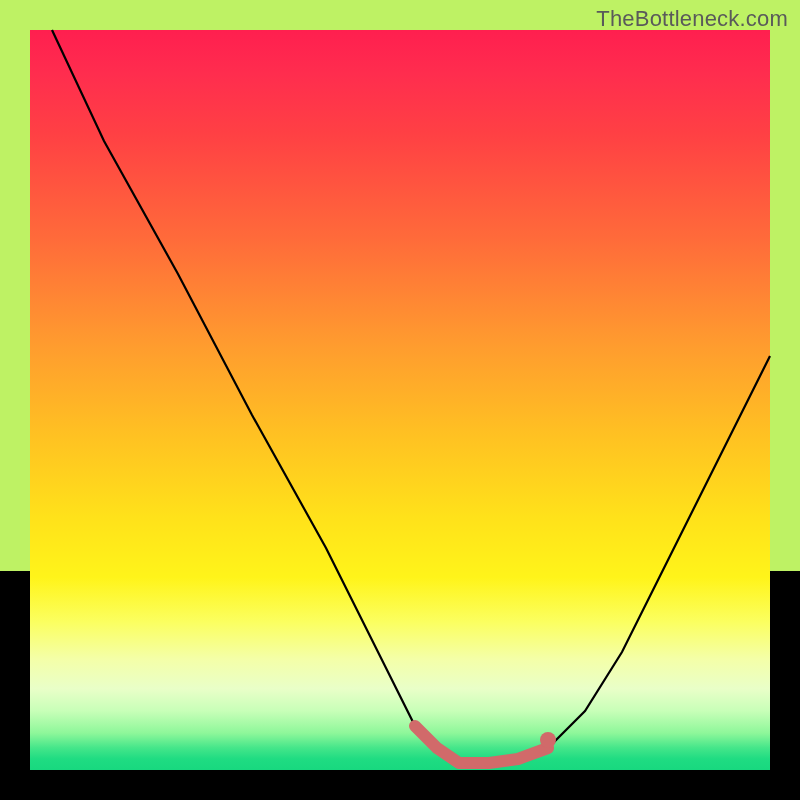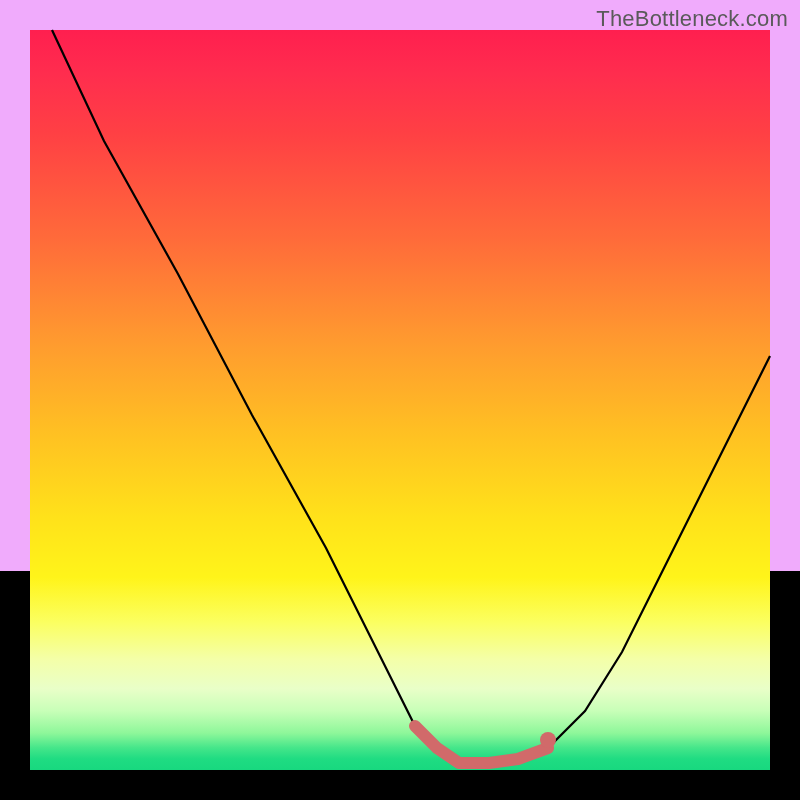--- a/index.html
+++ b/index.html
@@ -10,21 +10,21 @@
     background: #000;
     overflow: hidden;
     font-family: Arial, Helvetica, sans-serif;
   }
   .frame {
     position: absolute;
     left: 0;
     top: 0;
     width: 800px;
     height: 571px;
-    background: #f0abfc;
+    background: #bef264;
   }
   .plot {
     position: absolute;
     left: 30px;
     top: 30px;
     width: 740px;
     height: 740px;
     
     background: linear-gradient(
       to bottom,

